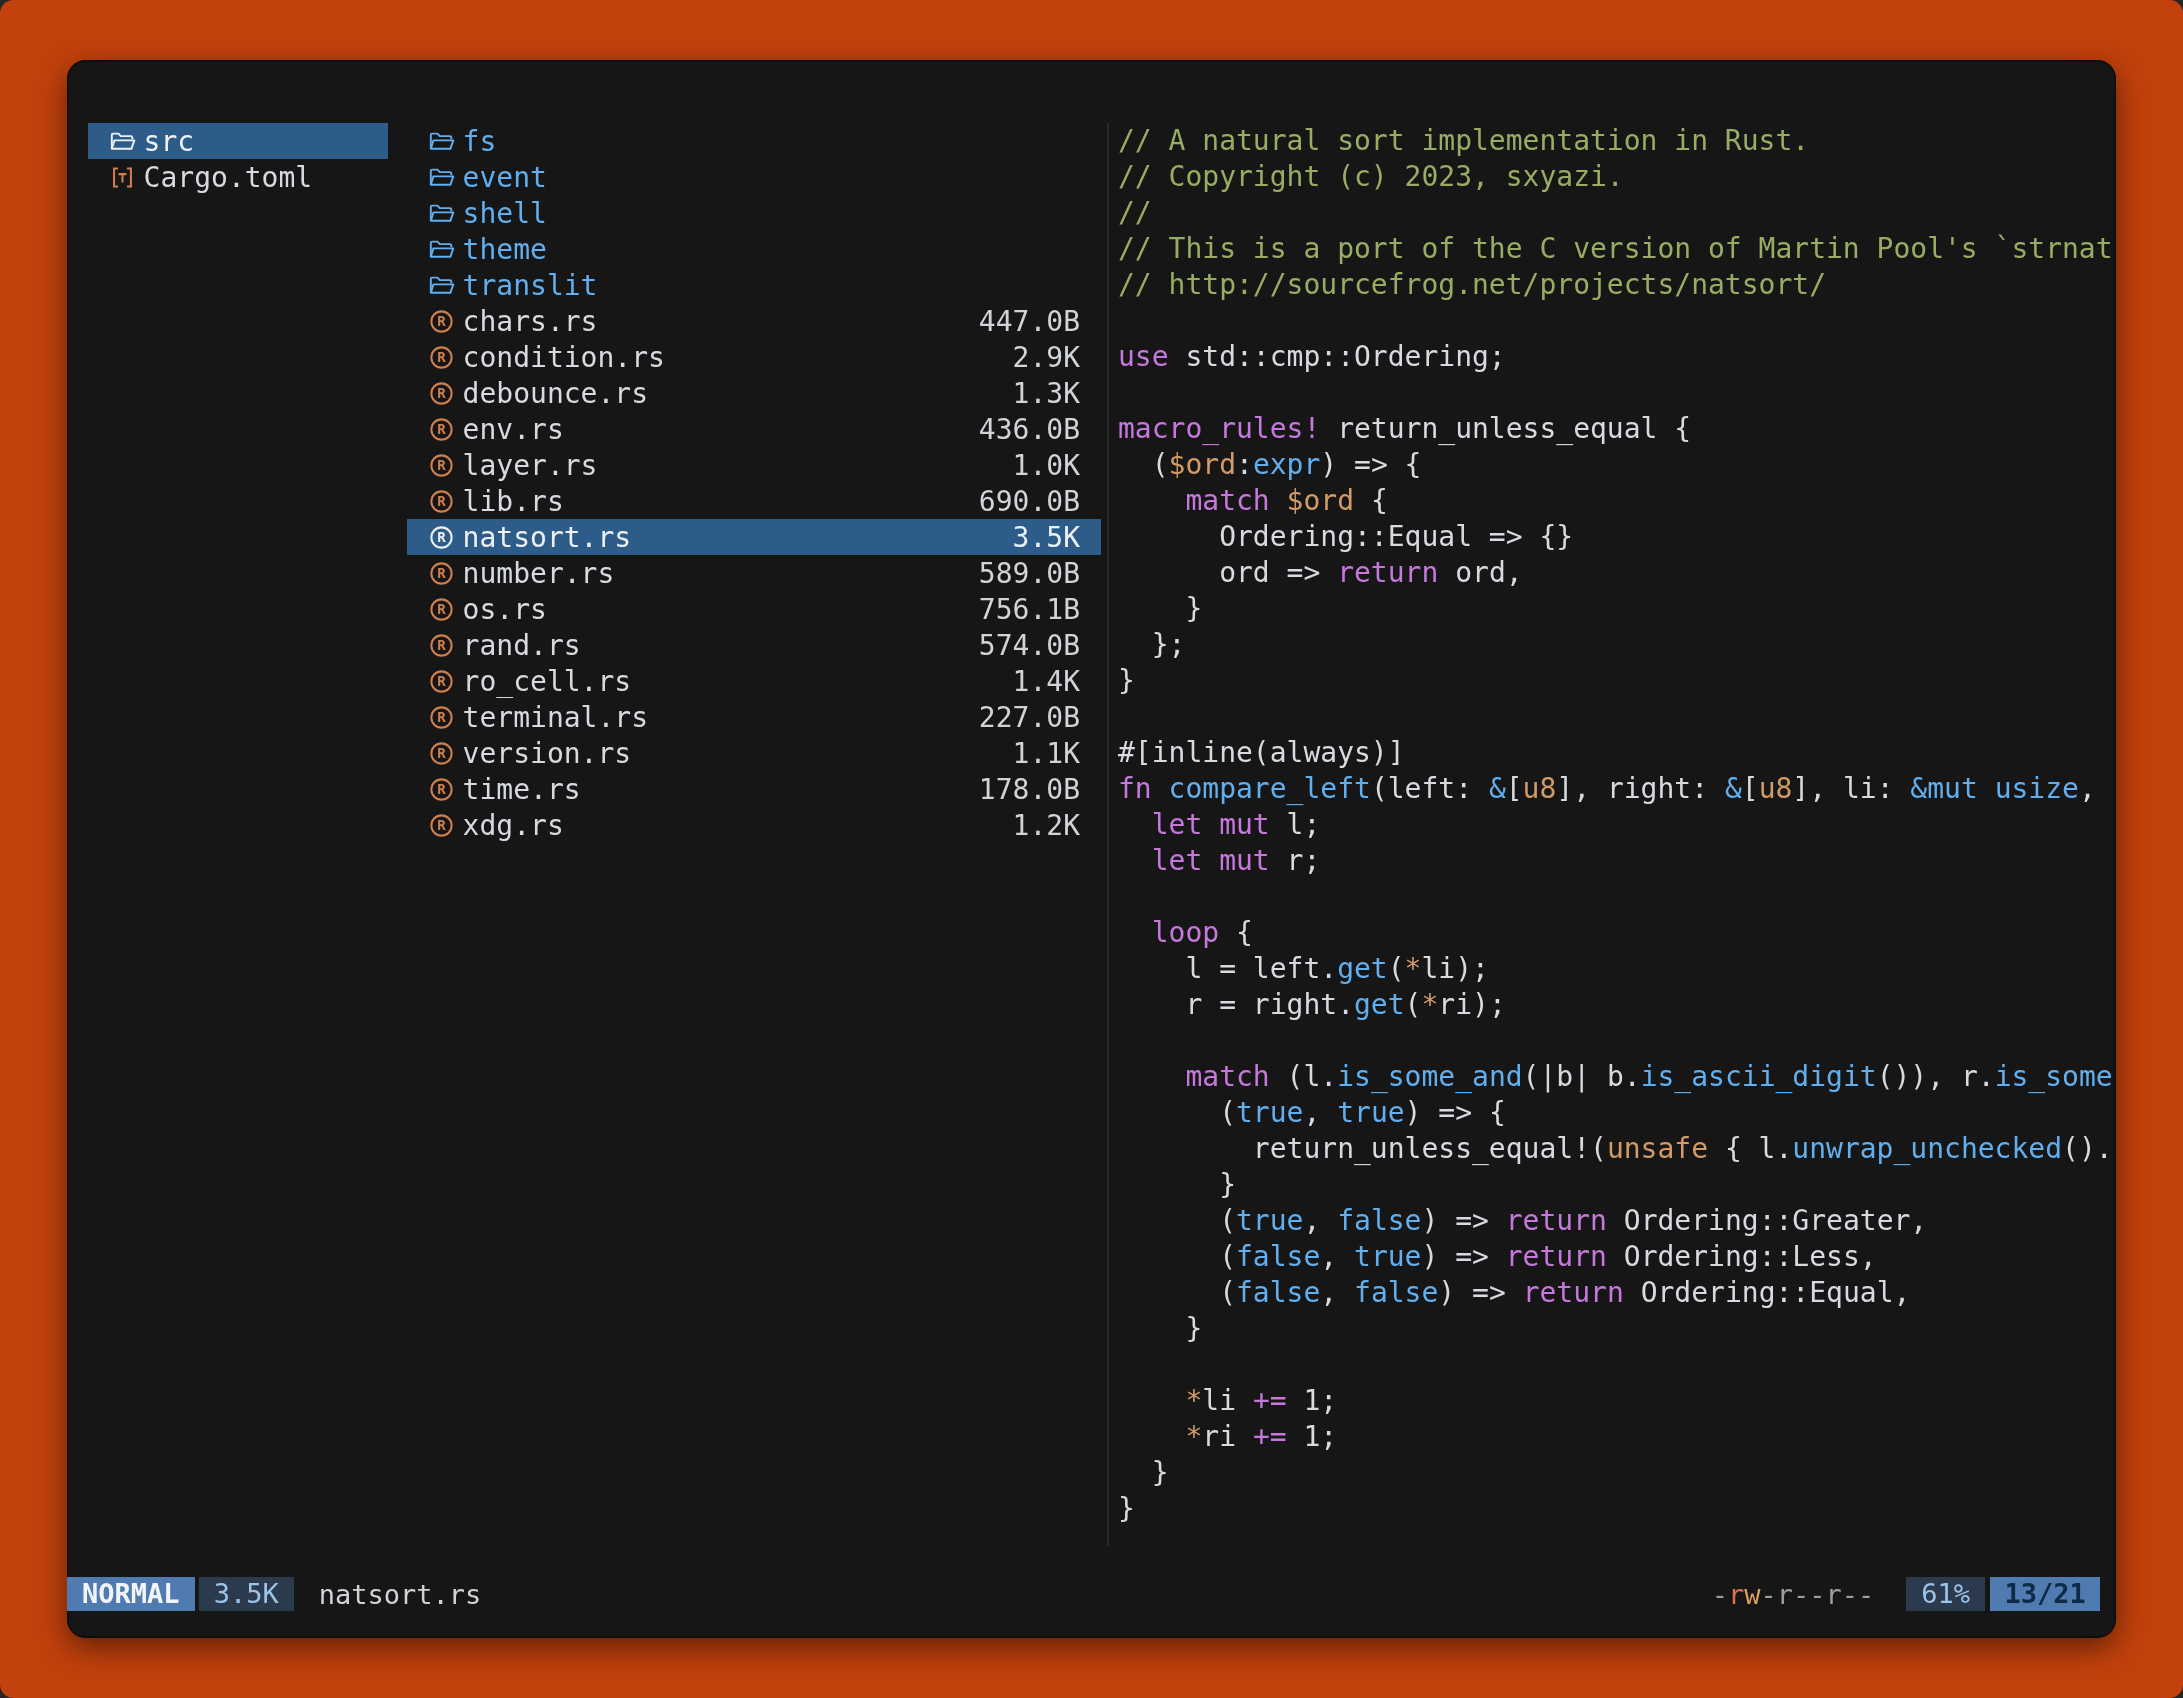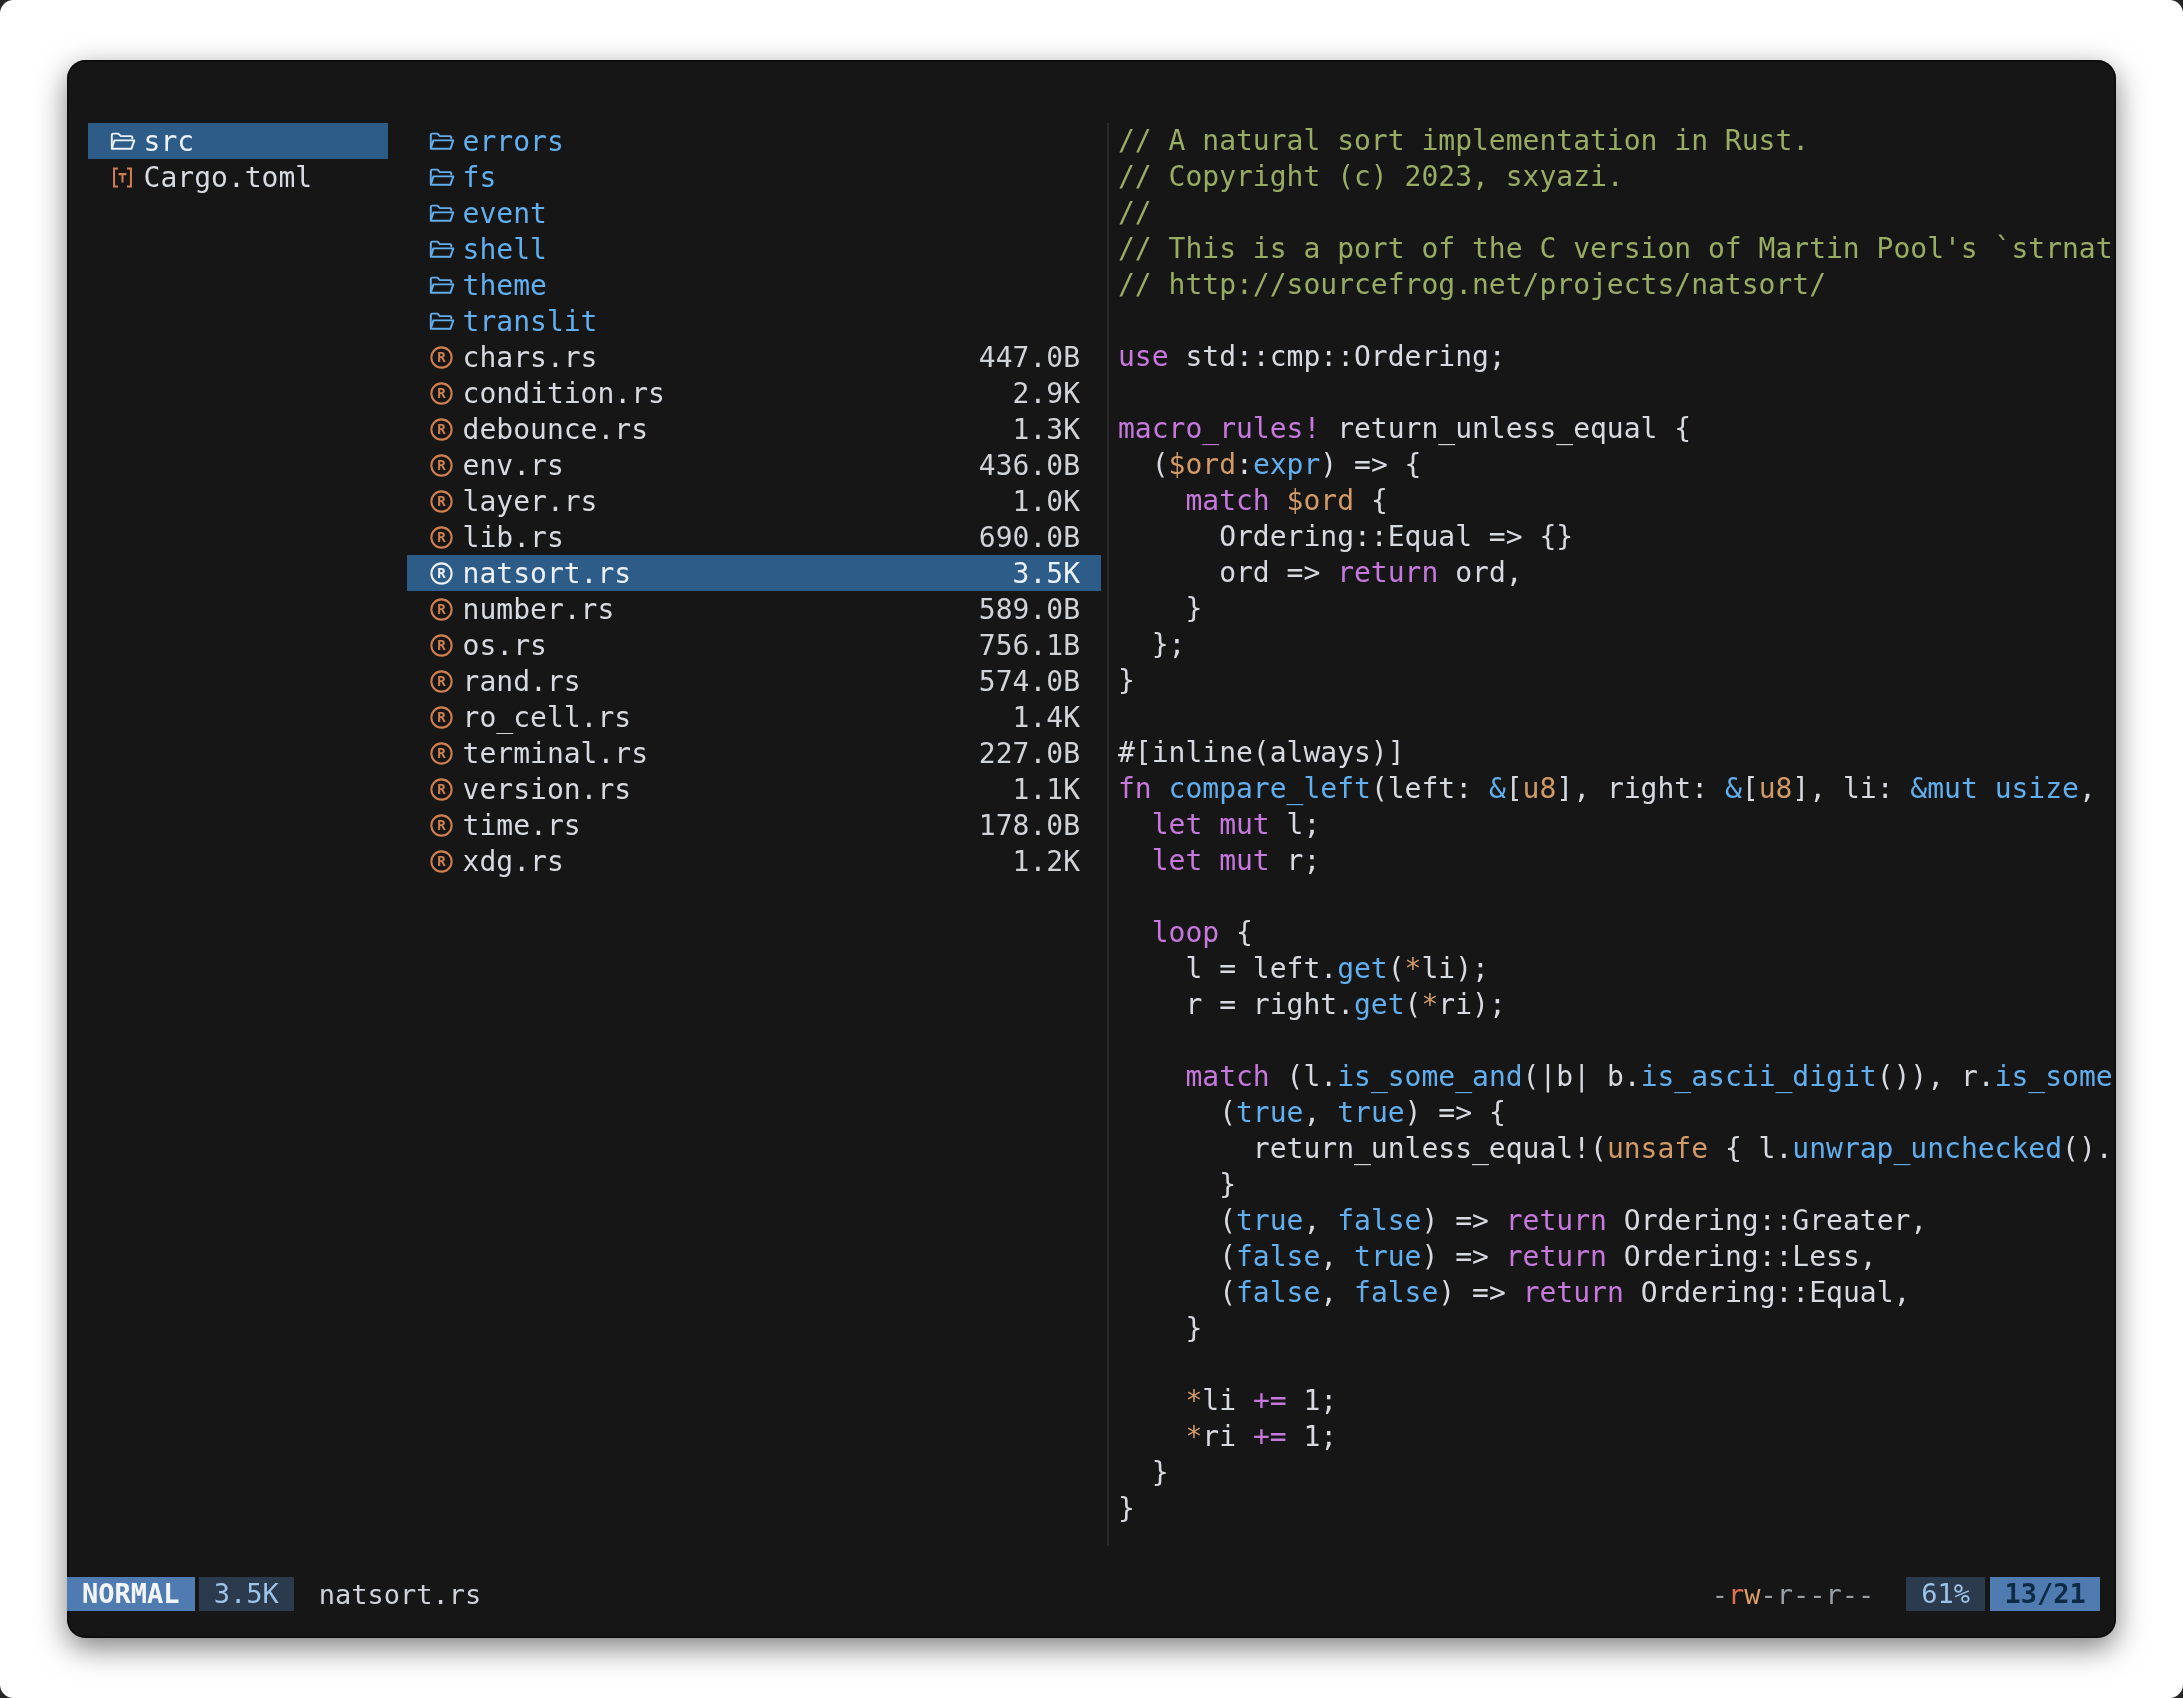--- a/index.html
+++ b/index.html
@@ -1,21 +1,21 @@
 <!DOCTYPE html>
 <html style="--terminal-bg: #161616; --fg: #d7dae0; --comment: #98ad63; --keyword: #c678dd; --blue: #61afef; --orange: #d19a66; --folder: #61afef; --rust-icon: #d07f4f; --toml-icon: #d07f4f; --selection-bg: #2e5c88; --selection-fg: #ecf1f7; --divider: #2a2a2a; --size-fg: #d0d3d8; --filename-fg: #cfd3d9; --badge-blue-bg: #4f7bb0; --badge-blue-fg: #f2f5f8; --badge-dark-bg: #2b3a4d; --badge-dark-fg: #9cc3e8; --position-fg: #0d2b47; --perm-dim: #9a9fa5; --perm-r: #e0704f; --perm-w: #dd9f62;font-size:13.4px"><head>
 <meta charset="utf-8">
 <style>
   html,body{margin:0;padding:0;}
   body{
     width:2183px;height:1698px;overflow:hidden;
     background:#262626;
     font-family:"DejaVu Sans Mono", monospace;
   }
-  .desktop{position:absolute;inset:0;background:#ffffff;border-radius:13.4px;}
+  .desktop{position:absolute;inset:0;background:#c2410c;border-radius:13.4px;}
   .window{
     position:absolute;left:67px;top:60px;width:2049px;height:1578px;
     background:var(--terminal-bg);
     border-radius:18.5px;
     box-shadow:0 10px 30px rgba(0,0,0,.5), inset 0 0 0 1.7px rgba(0,0,0,.45);
     overflow:hidden;
   }
   .panes{position:absolute;left:0;right:0;top:63px;bottom:99px;}
   .pane{position:absolute;top:0;bottom:0;overflow:hidden;}
   .pane-parent{left:21px;width:300px;}
@@ -89,29 +89,20 @@
           </div>
         </div>
       <div class="pane pane-current">
           <div class="row type-folder">
             <span class="icon">
               <svg viewBox="0 0 24 24">
                 <path d="M2.5 18.5V6.3c0-.7.5-1.3 1.2-1.3h4.7l2.1 2.2h9c.7 0 1.2.6 1.2 1.3v1.5" fill="none" stroke="currentColor" stroke-width="1.7" stroke-linejoin="round"></path>
                 <path d="M2.5 18.5l2.3-7.5h17.7l-2.6 7.5z" fill="none" stroke="currentColor" stroke-width="1.7" stroke-linejoin="round"></path>
               </svg>
             </span>
-            <span class="label">errors</span>
-          </div>
-          <div class="row type-folder">
-            <span class="icon">
-              <svg viewBox="0 0 24 24">
-                <path d="M2.5 18.5V6.3c0-.7.5-1.3 1.2-1.3h4.7l2.1 2.2h9c.7 0 1.2.6 1.2 1.3v1.5" fill="none" stroke="currentColor" stroke-width="1.7" stroke-linejoin="round"></path>
-                <path d="M2.5 18.5l2.3-7.5h17.7l-2.6 7.5z" fill="none" stroke="currentColor" stroke-width="1.7" stroke-linejoin="round"></path>
-              </svg>
-            </span>
             <span class="label">fs</span>
           </div>
           <div class="row type-folder">
             <span class="icon">
               <svg viewBox="0 0 24 24">
                 <path d="M2.5 18.5V6.3c0-.7.5-1.3 1.2-1.3h4.7l2.1 2.2h9c.7 0 1.2.6 1.2 1.3v1.5" fill="none" stroke="currentColor" stroke-width="1.7" stroke-linejoin="round"></path>
                 <path d="M2.5 18.5l2.3-7.5h17.7l-2.6 7.5z" fill="none" stroke="currentColor" stroke-width="1.7" stroke-linejoin="round"></path>
               </svg>
             </span>
             <span class="label">event</span>

